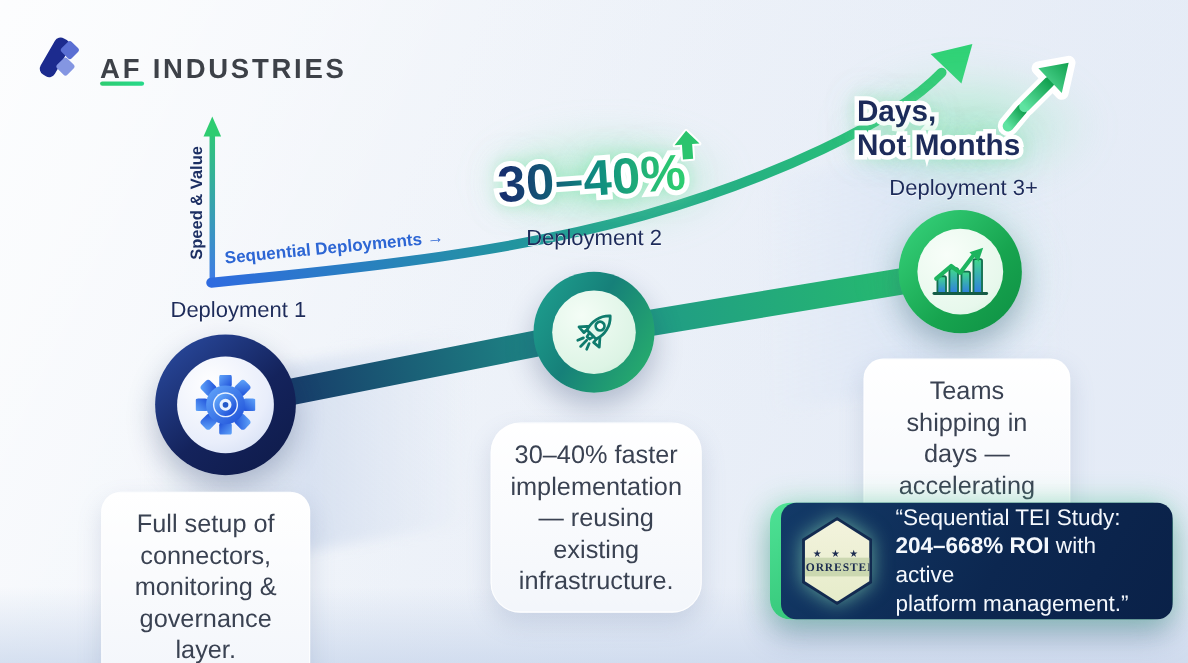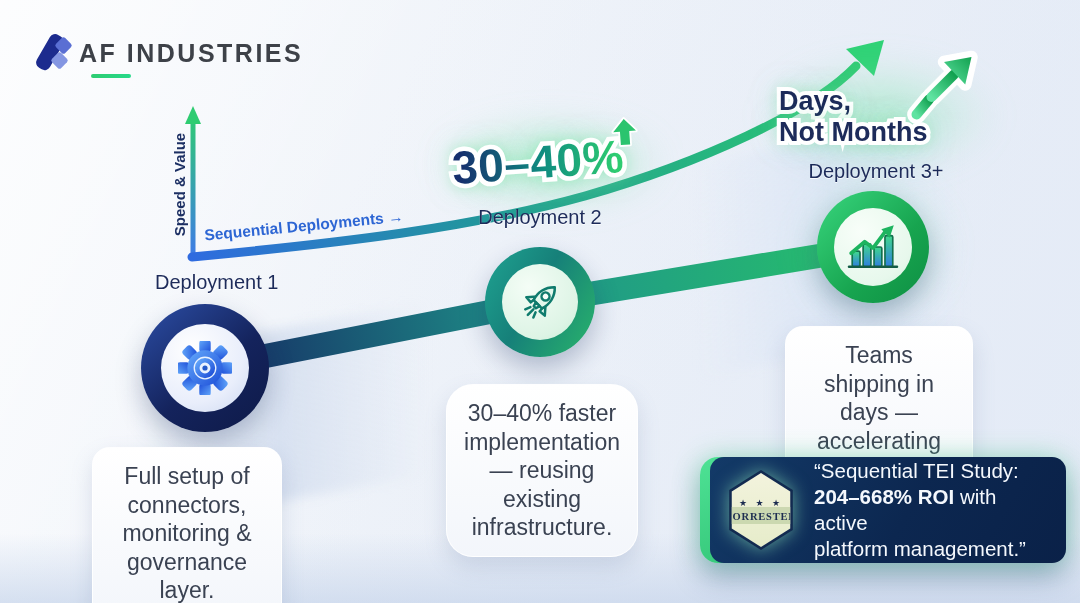--- a/index.html
+++ b/index.html
@@ -12,21 +12,21 @@
     background:linear-gradient(115deg,rgba(255,255,255,.65) 0%,rgba(255,255,255,0) 32%,rgba(224,232,246,.45) 78%);}
   .streak{position:absolute;z-index:0;pointer-events:none;filter:blur(6px);}
   .streak1{left:-80px;top:330px;width:720px;height:170px;transform:rotate(-10deg);
     background:linear-gradient(100deg,transparent 30%,rgba(196,210,233,.55) 50%,transparent 70%);}
   .streak2{left:470px;top:140px;width:720px;height:210px;transform:rotate(-11deg);
     background:linear-gradient(100deg,transparent 32%,rgba(214,226,244,.6) 50%,transparent 68%);}
   .bottom-fade{position:absolute;left:0;right:0;bottom:0;height:70px;z-index:0;pointer-events:none;
     background:linear-gradient(180deg,rgba(206,218,238,0) 0%,rgba(199,213,235,.7) 100%);}
 
   
-  .logo{position:absolute;left:33px;top:30px;display:flex;align-items:center;z-index:5;}
+  .logo{position:absolute;left:33px;top:30px;display:flex;align-items:flex-end;gap:12px;z-index:5;}
   .logo-text{font-size:25px;font-weight:700;letter-spacing:2.5px;color:#3d4148;line-height:1;}
   .logo-underline{position:absolute;left:58px;top:44px;width:40px;height:4px;border-radius:2px;
     background:linear-gradient(90deg,#2ecc71,#27d98a);}
 
   
   .art{position:absolute;left:0;top:0;z-index:1;pointer-events:none;}
 
   
   .glow{position:absolute;border-radius:50%;filter:blur(16px);z-index:2;pointer-events:none;}
   .glow-h2{left:433px;top:116px;width:235px;height:95px;background:radial-gradient(closest-side,rgba(122,231,170,.55),rgba(122,231,170,0));}

